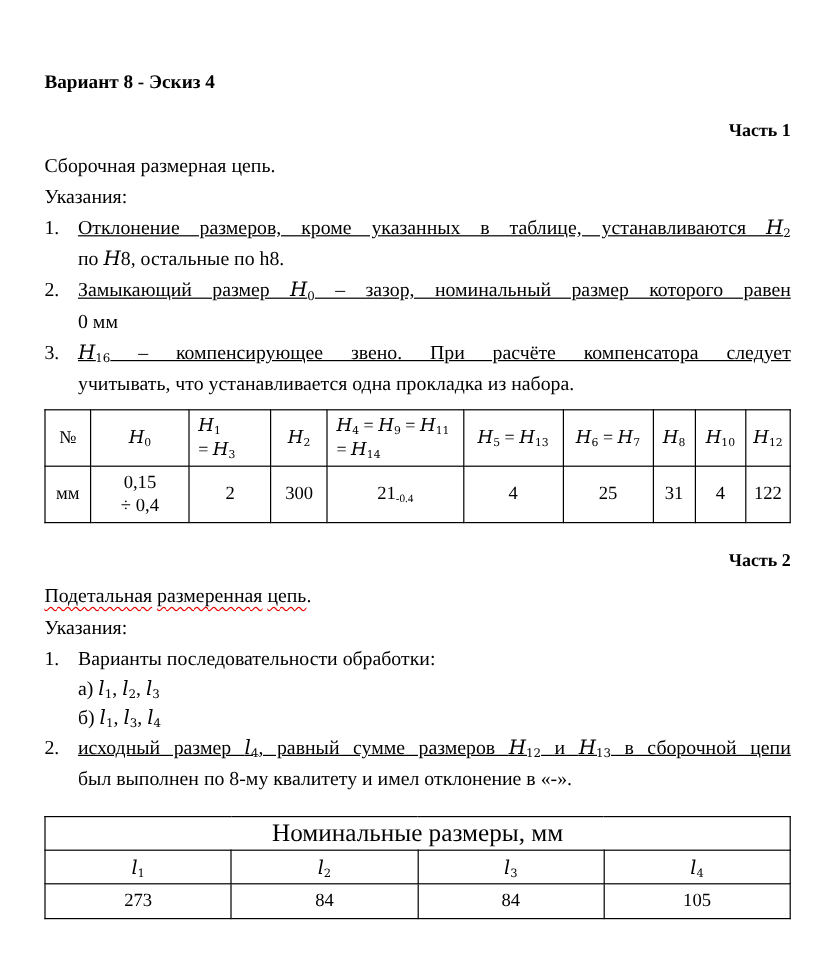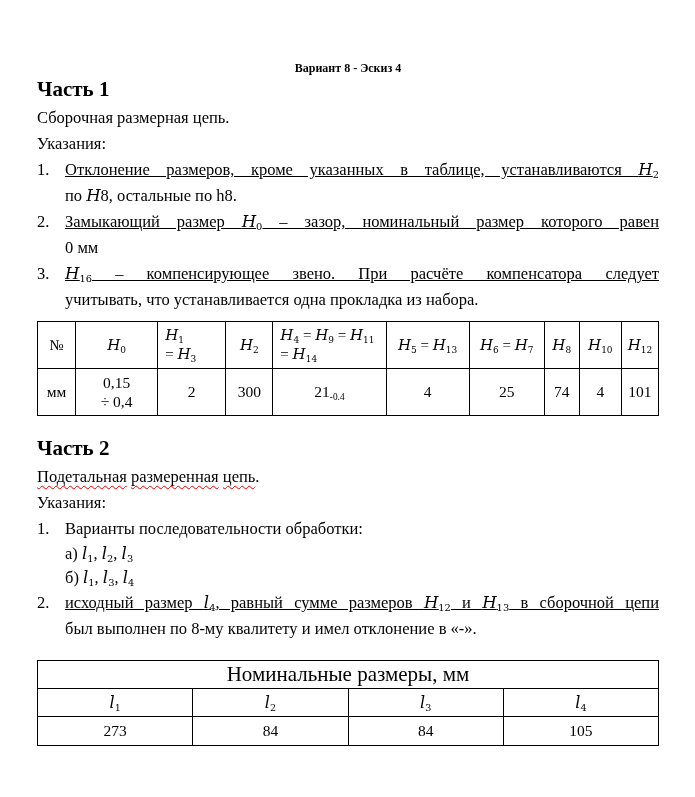--- a/index.html
+++ b/index.html
@@ -5,25 +5,25 @@
   html, body { margin: 0; padding: 0; background: #ffffff; }
   body {
     width: 695px; height: 797px; overflow: hidden;
     color: #000;
     font-family: "Liberation Serif", "DejaVu Serif", serif;
     font-size: 16.5px;
   }
   .page { padding: 58px 36px 0 37px; }
 
   .doc-title {
-    text-align: center; font-weight: bold; font-size: 12px;
-    line-height: 21px; margin: 0 0 0 0;
+    font-weight: bold; font-size: 16px;
+    line-height: 21px; margin: 0 0 20px 0;
   }
   .part-heading {
-    text-align: left; font-weight: bold; font-size: 21px;
+    text-align: right; font-weight: bold; font-size: 15px;
     line-height: 21px; margin: 0 0 5px 0;
   }
   .ln { line-height: 26px; }
   .p1 .ln { line-height: 26px; }
   .jl { text-align: justify; text-align-last: justify; text-justify: inter-word; text-decoration: underline; }
 
   .li { display: flex; }
   .li .num { flex: 0 0 28px; }
   .li .body { flex: 1 1 auto; min-width: 0; }
 
@@ -131,23 +131,23 @@
       <td>мм</td>
       <td class="two-line">
         <div>0,15</div>
         <div>÷ 0,4</div>
       </td>
       <td>2</td>
       <td>300</td>
       <td>21<span><sub>-0.4</sub></span></td>
       <td>4</td>
       <td>25</td>
-      <td>74</td>
+      <td>31</td>
       <td>4</td>
-      <td>101</td>
+      <td>122</td>
     </tr>
   </tbody>
     </table>
 
   <div>
     <div class="part-heading sp-after-table">Часть 2</div>
     <div class="ln intro-gap">
       <span class="misspelled">Подетальная</span>
       <span class="misspelled">размеренная</span>
       <span class="misspelled">цепь</span><span>.</span>

